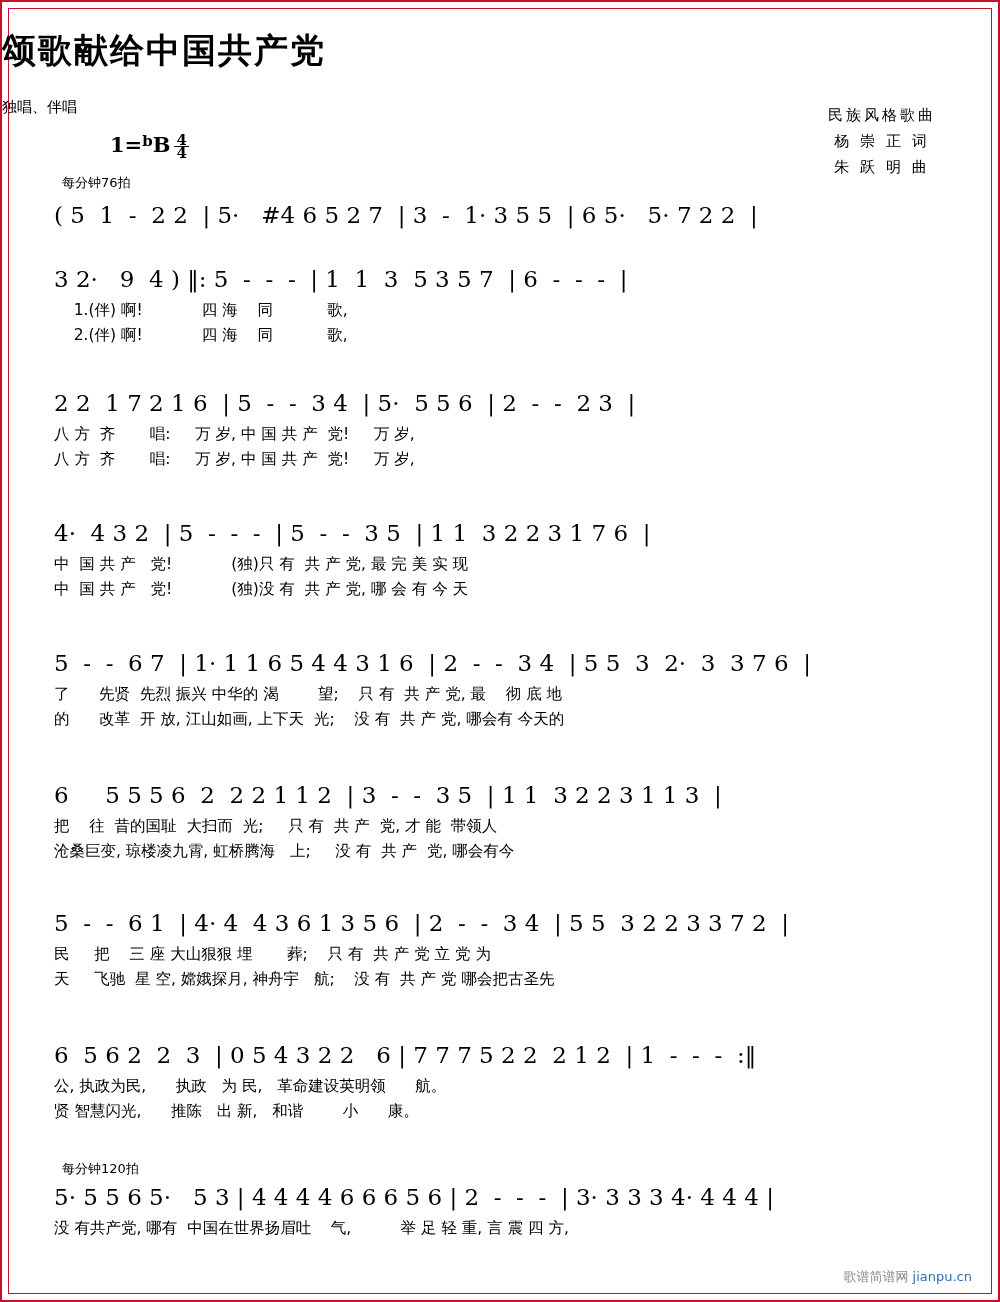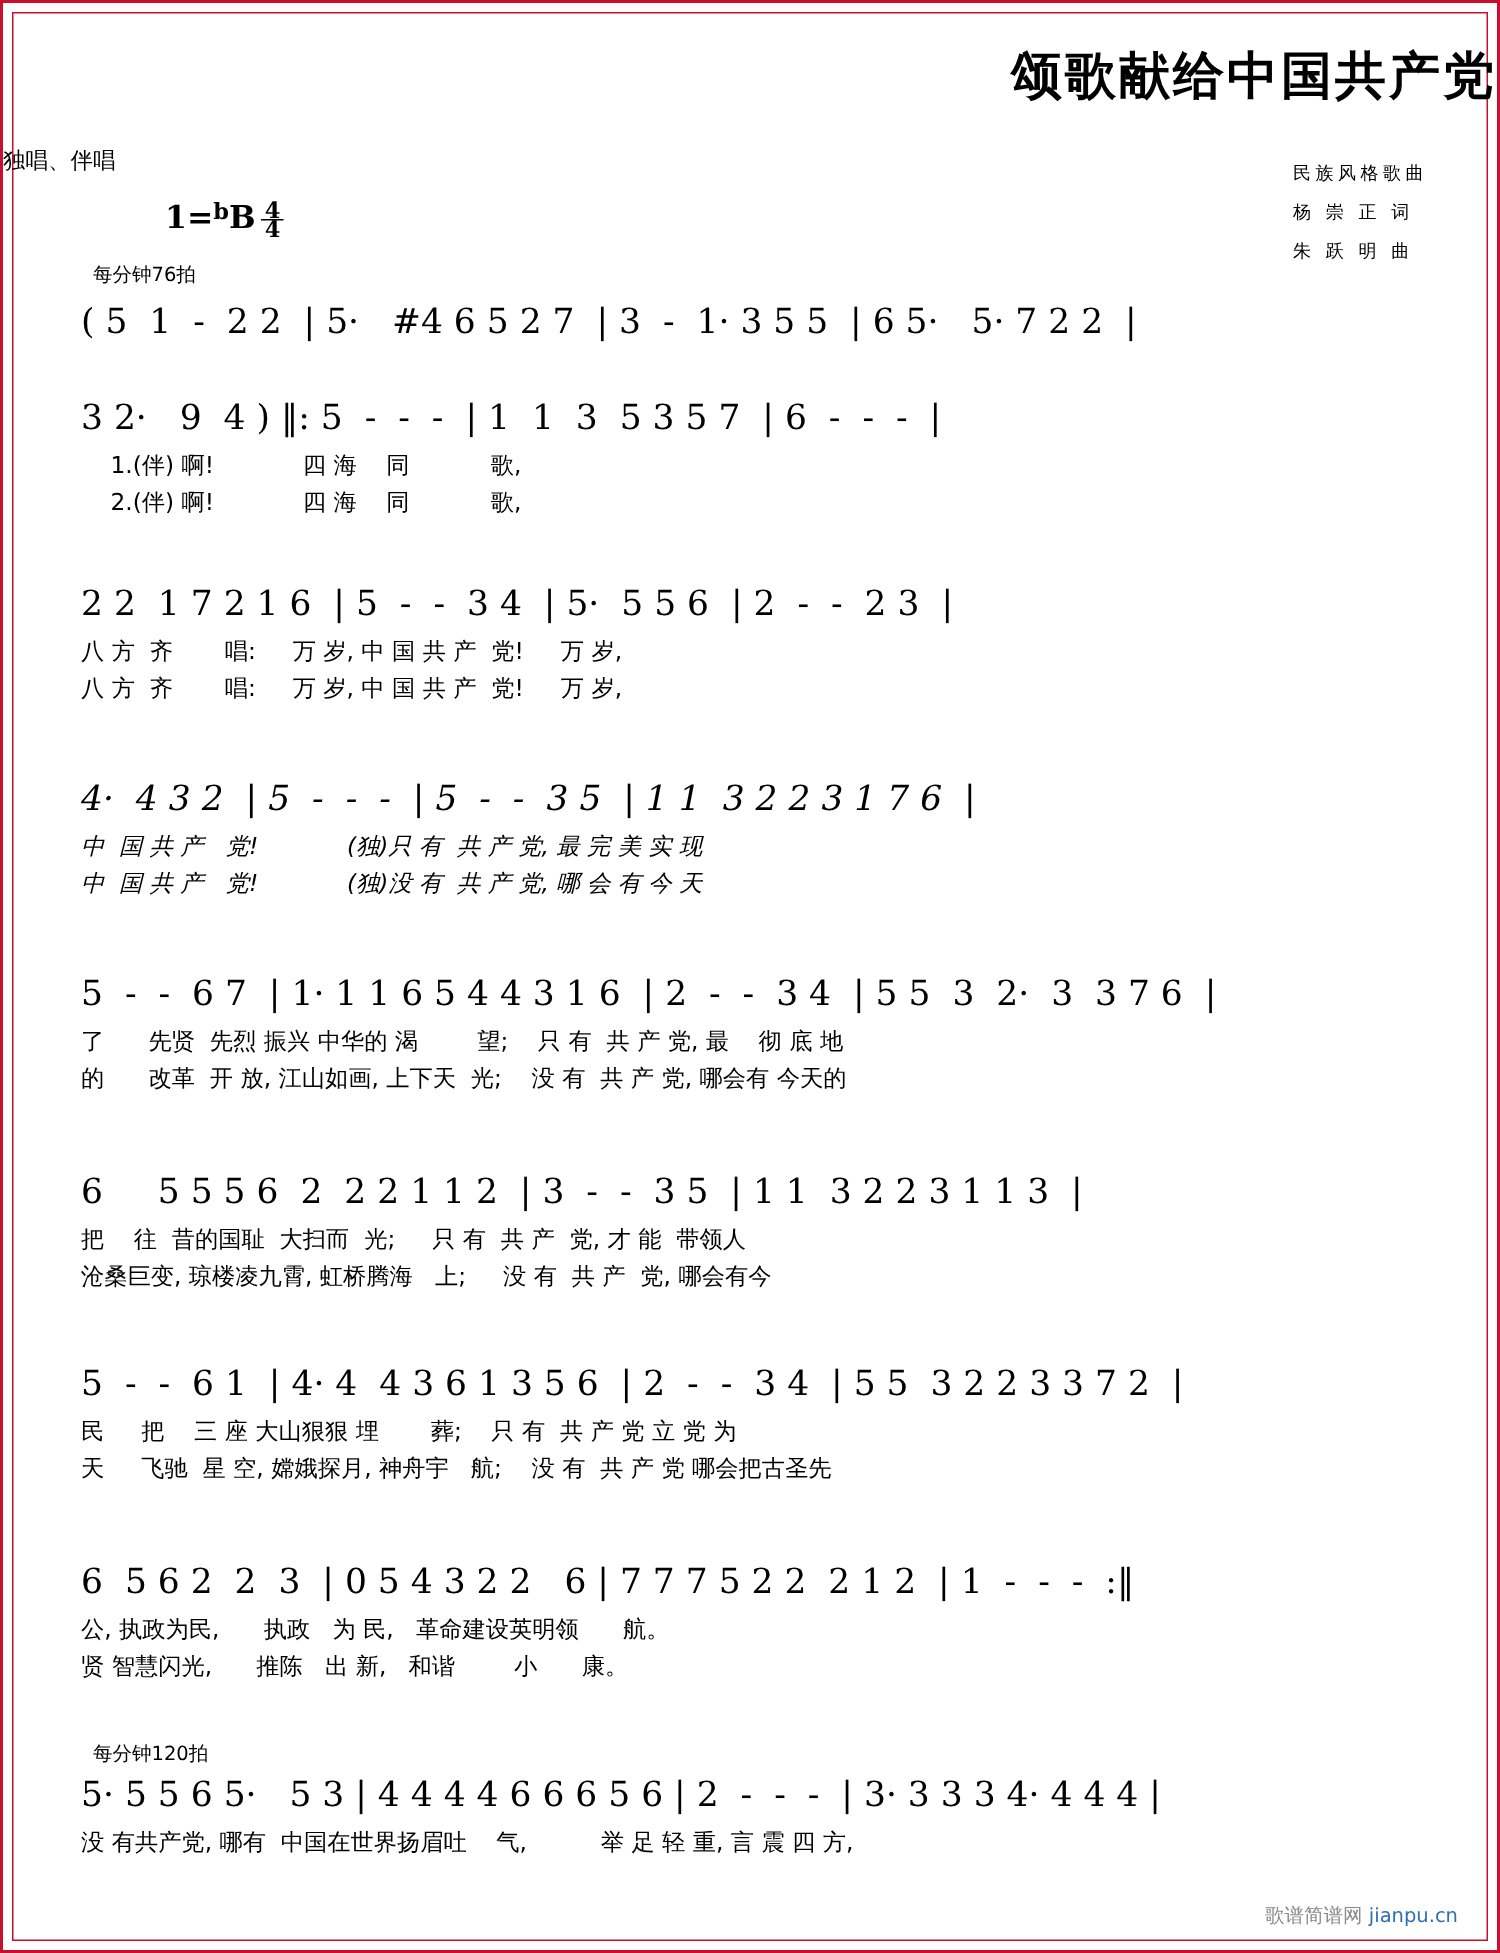--- a/index.html
+++ b/index.html
@@ -15,38 +15,38 @@
     position:absolute;inset:0;
     border:2px solid #c8102e;
     box-sizing:border-box;
   }
   .inner{
     position:absolute;left:6px;top:6px;right:6px;bottom:6px;
     border:1px solid #c8102e;
   }
   .title{
     position:absolute;top:26px;left:0;width:100%;
-    text-align:right;
+    text-align:left;
     font-family:"DejaVu Sans", sans-serif;
     font-weight:bold;
     font-size:34px;
     letter-spacing:2px;
   }
   .subtitle{
     position:absolute;top:96px;left:0;width:100%;
     text-align:left;
     font-family:"DejaVu Sans", sans-serif;
     font-size:15px;
   }
   .credits{
-    position:absolute;top:100px;right:46px;
+    position:absolute;top:100px;right:62px;
     font-family:"DejaVu Sans", sans-serif;
-    font-size:12px;
+    font-size:15px;
     line-height:26px;
-    text-align:left;
+    text-align:center;
     letter-spacing:3px;
   }
   .keysig{
     position:absolute;left:60px;top:130px;
     font-family:"DejaVu Serif", serif;
     font-size:21px;
     font-weight:bold;
     margin-left:48px;
   }
   .keysig .flat{font-size:15px;vertical-align:6px;}
@@ -120,21 +120,21 @@
     <div class="lyricrow">    1.(伴) 啊!            四 海    同           歌,</div>
     <div class="lyricrow">    2.(伴) 啊!            四 海    同           歌,</div>
   </div>
 
   <div class="system" style="top:388px;">
     <div class="noterow">2 2  1 7 2 1 6  | 5  -  -  3 4  | 5·  5 5 6  | 2  -  -  2 3  |</div>
     <div class="lyricrow">八 方  齐       唱:     万 岁, 中 国 共 产  党!     万 岁,</div>
     <div class="lyricrow">八 方  齐       唱:     万 岁, 中 国 共 产  党!     万 岁,</div>
   </div>
 
-  <div class="system" style="top:518px;font-style:italic;">
+  <div class="system" style="top:518px;">
     <div class="noterow">4·  4 3 2  | 5  -  -  -  | 5  -  -  3 5  | 1 1  3 2 2 3 1 7 6  |</div>
     <div class="lyricrow">中  国 共 产   党!            (独)只 有  共 产 党, 最 完 美 实 现</div>
     <div class="lyricrow">中  国 共 产   党!            (独)没 有  共 产 党, 哪 会 有 今 天</div>
   </div>
 
   <div class="system" style="top:648px;">
     <div class="noterow">5  -  -  6 7  | 1· 1 1 6 5 4 4 3 1 6  | 2  -  -  3 4  | 5 5  3  2·  3  3 7 6  |</div>
     <div class="lyricrow">了      先贤  先烈 振兴 中华的 渴        望;    只 有  共 产 党, 最    彻 底 地</div>
     <div class="lyricrow">的      改革  开 放, 江山如画, 上下天  光;    没 有  共 产 党, 哪会有 今天的</div>
   </div>

